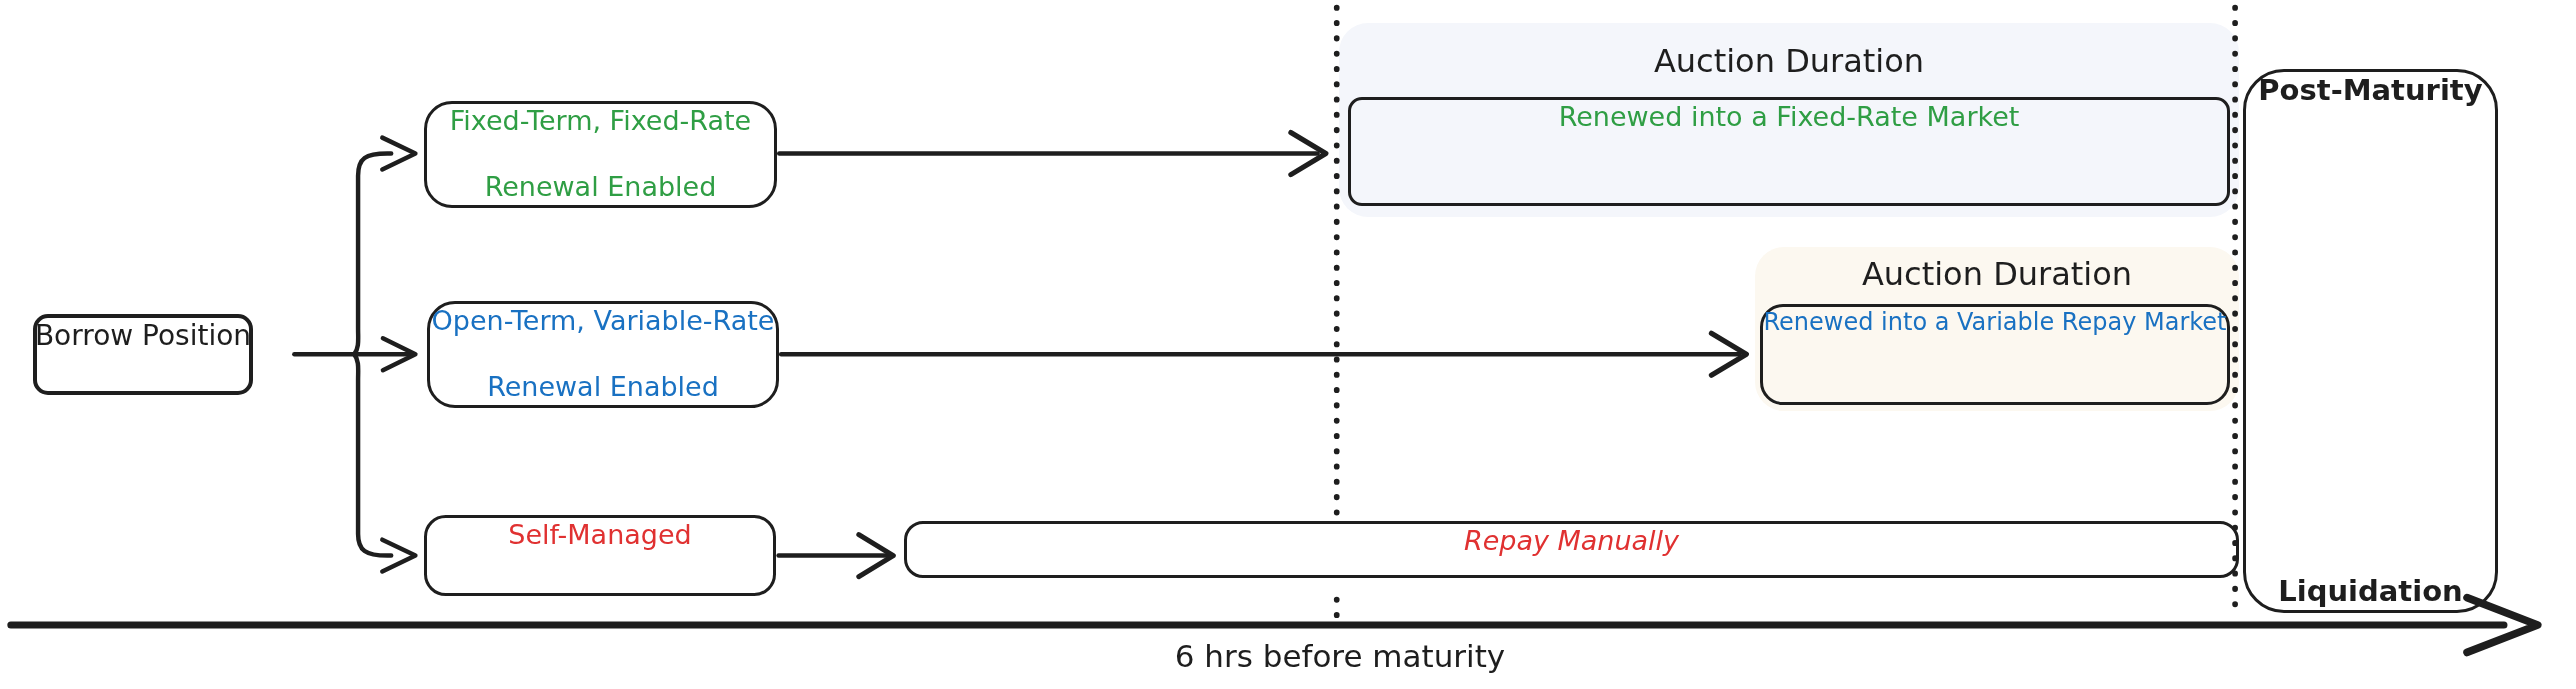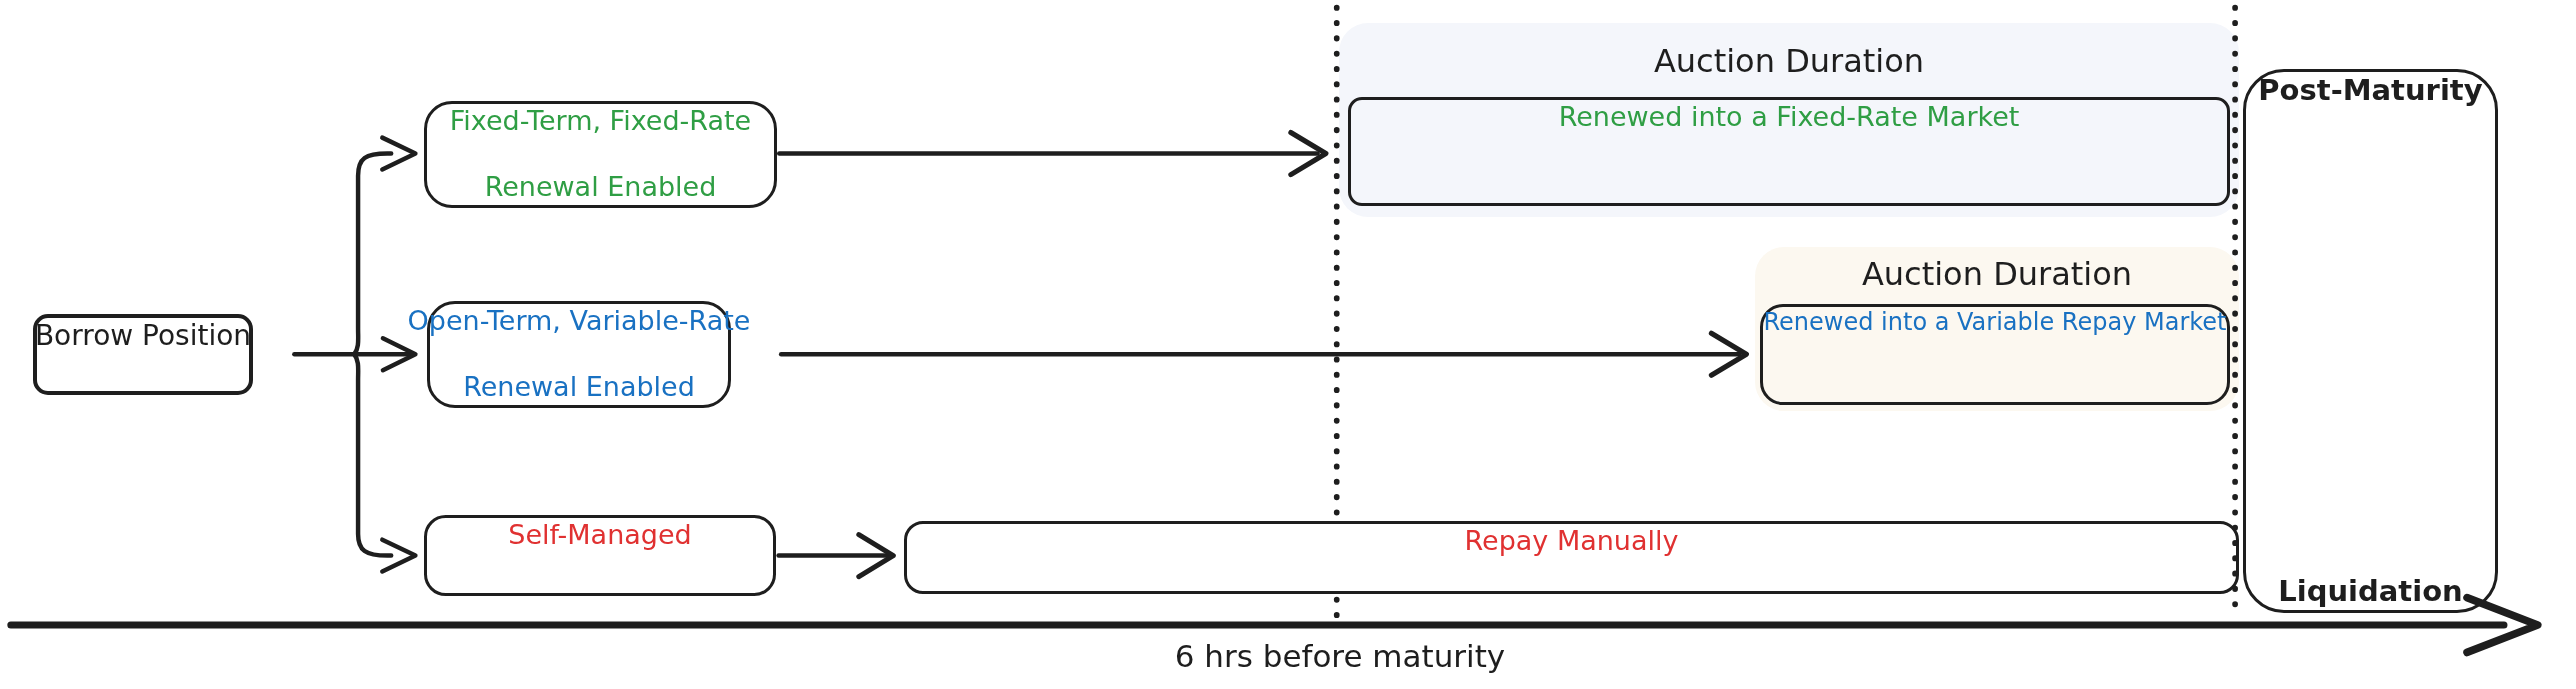--- a/index.html
+++ b/index.html
@@ -31,23 +31,23 @@
     position:absolute;z-index:2;
     border:3.8px solid var(--ink,#1e1e1e);
     border-radius:24px;
     background:#ffffff;
     display:flex;flex-direction:column;align-items:center;justify-content:space-between;
     text-align:center;line-height:1.28;white-space:nowrap;
     font-size:27px;
   }
   .box-borrow{left:33px;top:314px;width:220px;height:81px;font-size:28px;border-width:4.5px;border-radius:15px;}
   .box-fixedterm{left:424px;top:101px;width:353px;height:107px;color:var(--green,#2f9e44);border-radius:28px;}
-  .box-openterm{left:427px;top:301px;width:304px;height:107px;color:var(--blue,#1971c2);border-radius:28px;}
+  .box-openterm{left:427px;top:301px;width:352px;height:107px;color:var(--blue,#1971c2);border-radius:28px;}
   .box-selfmanaged{left:424px;top:515px;width:352px;height:81px;color:var(--red,#e03131);border-radius:21.7px;}
-  .box-repay{left:904px;top:521px;width:1335px;height:73px;color:var(--red,#e03131);border-width:3.2px;border-radius:19px;}
+  .box-repay{left:904px;top:521px;width:1335px;height:57px;color:var(--red,#e03131);border-width:3.2px;border-radius:19px;font-style:italic;}
   .box-market-fixed{left:1348px;top:97px;width:882px;height:109px;color:var(--green,#2f9e44);background:transparent;border-width:3.2px;border-radius:14px;}
   .box-market-variable{left:1760px;top:304px;width:470px;height:101px;color:var(--blue,#1971c2);background:transparent;border-width:3.2px;border-radius:23px;font-size:24px;}
   .box-postmaturity{left:2243px;top:69px;width:255px;height:544px;border-width:3.2px;border-radius:41px;font-size:29px;white-space:normal;font-weight:bold;}
 
   .axis-label{
     position:absolute;z-index:3;font-size:31px;text-align:center;
     color:var(--ink,#1e1e1e);
   }
   .label-before{left:1083px;top:638px;width:514px;}
   .label-maturity{left:2109px;top:642px;width:255px;}

